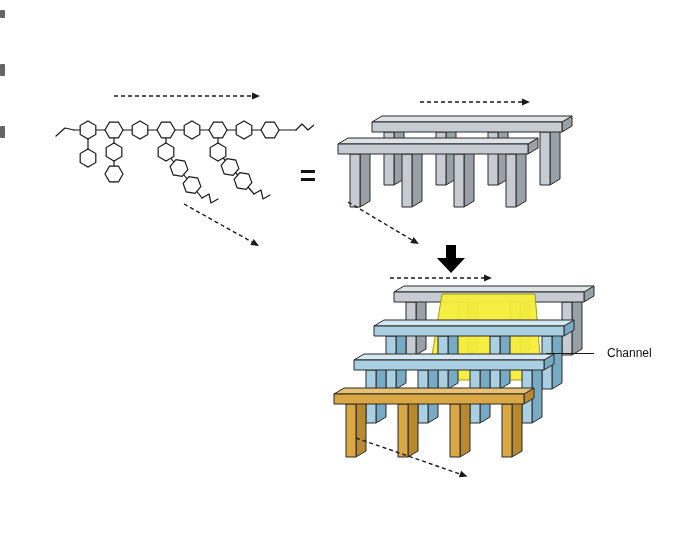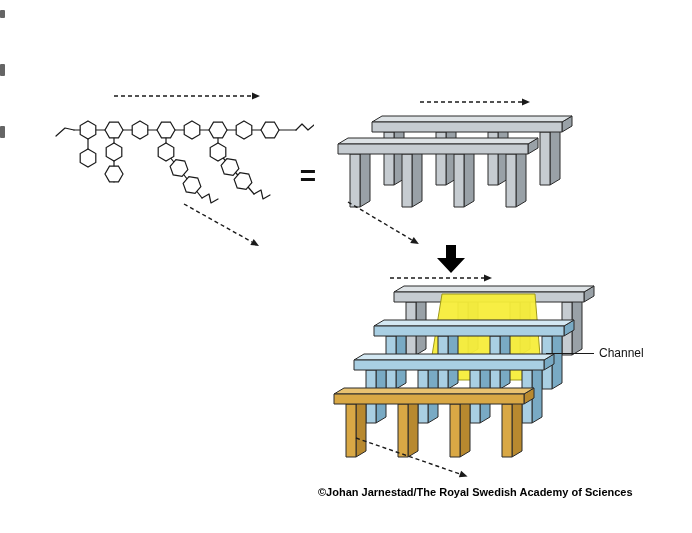--- a/index.html
+++ b/index.html
@@ -31,21 +31,21 @@
   
   .dash { stroke:var(--ink,#1a1a1a); stroke-width:1.4; stroke-dasharray:4 3; fill:none; }
   .tri  { fill:var(--ink,#1a1a1a); stroke:none; }
   .bond { stroke:var(--ink,#1a1a1a); stroke-width:1.2; fill:none; stroke-linejoin:round; stroke-linecap:round; }
   .ring { fill:#ffffff; stroke:var(--ink,#1a1a1a); stroke-width:1.2; }
   .yellow-slab { fill:var(--yellow-channel,#f7ee3a); stroke:#9a9410; stroke-width:1; opacity:.95; }
   .solid-arrow { fill:#000; }
 
   
   .equals { font-size:28px; font-weight:700; color:#111; line-height:1; }
-  .channel-callout { display:flex; align-items:center; gap:5px; }
+  .channel-callout { display:flex; align-items:center; gap:13px; }
   .callout-line { display:inline-block; width:48px; height:0; border-top:1px solid var(--ink,#1a1a1a); }
   .channel-text { font-size:12px; color:#111; }
   .credit { font-size:11px; font-weight:700; color:#000; white-space:nowrap; }
 
   .artifact { position:absolute; left:0; width:5px; background:#3f3f3f; opacity:.8; border-radius:1px; }
 </style>
 </head>
 <body>
 
 <div class="stage">
@@ -164,15 +164,14 @@
       <line class="dash" x1="26" y1="170" x2="130" y2="206"></line>
       <use href="#tri" class="tri" transform="translate(130,206) rotate(19.1)"></use>
     </g>
   </svg>
 
   <div class="abs channel-callout" style="left:546px;top:346px;">
     <span class="callout-line"></span>
     <span class="channel-text">Channel</span>
   </div>
 
-  <div class="abs credit" style="left:318px;top:486px;">©Johan Jarnestad/The Royal Swedish Academy of Sciences</div>
 
 </div>
 
 </body></html>

